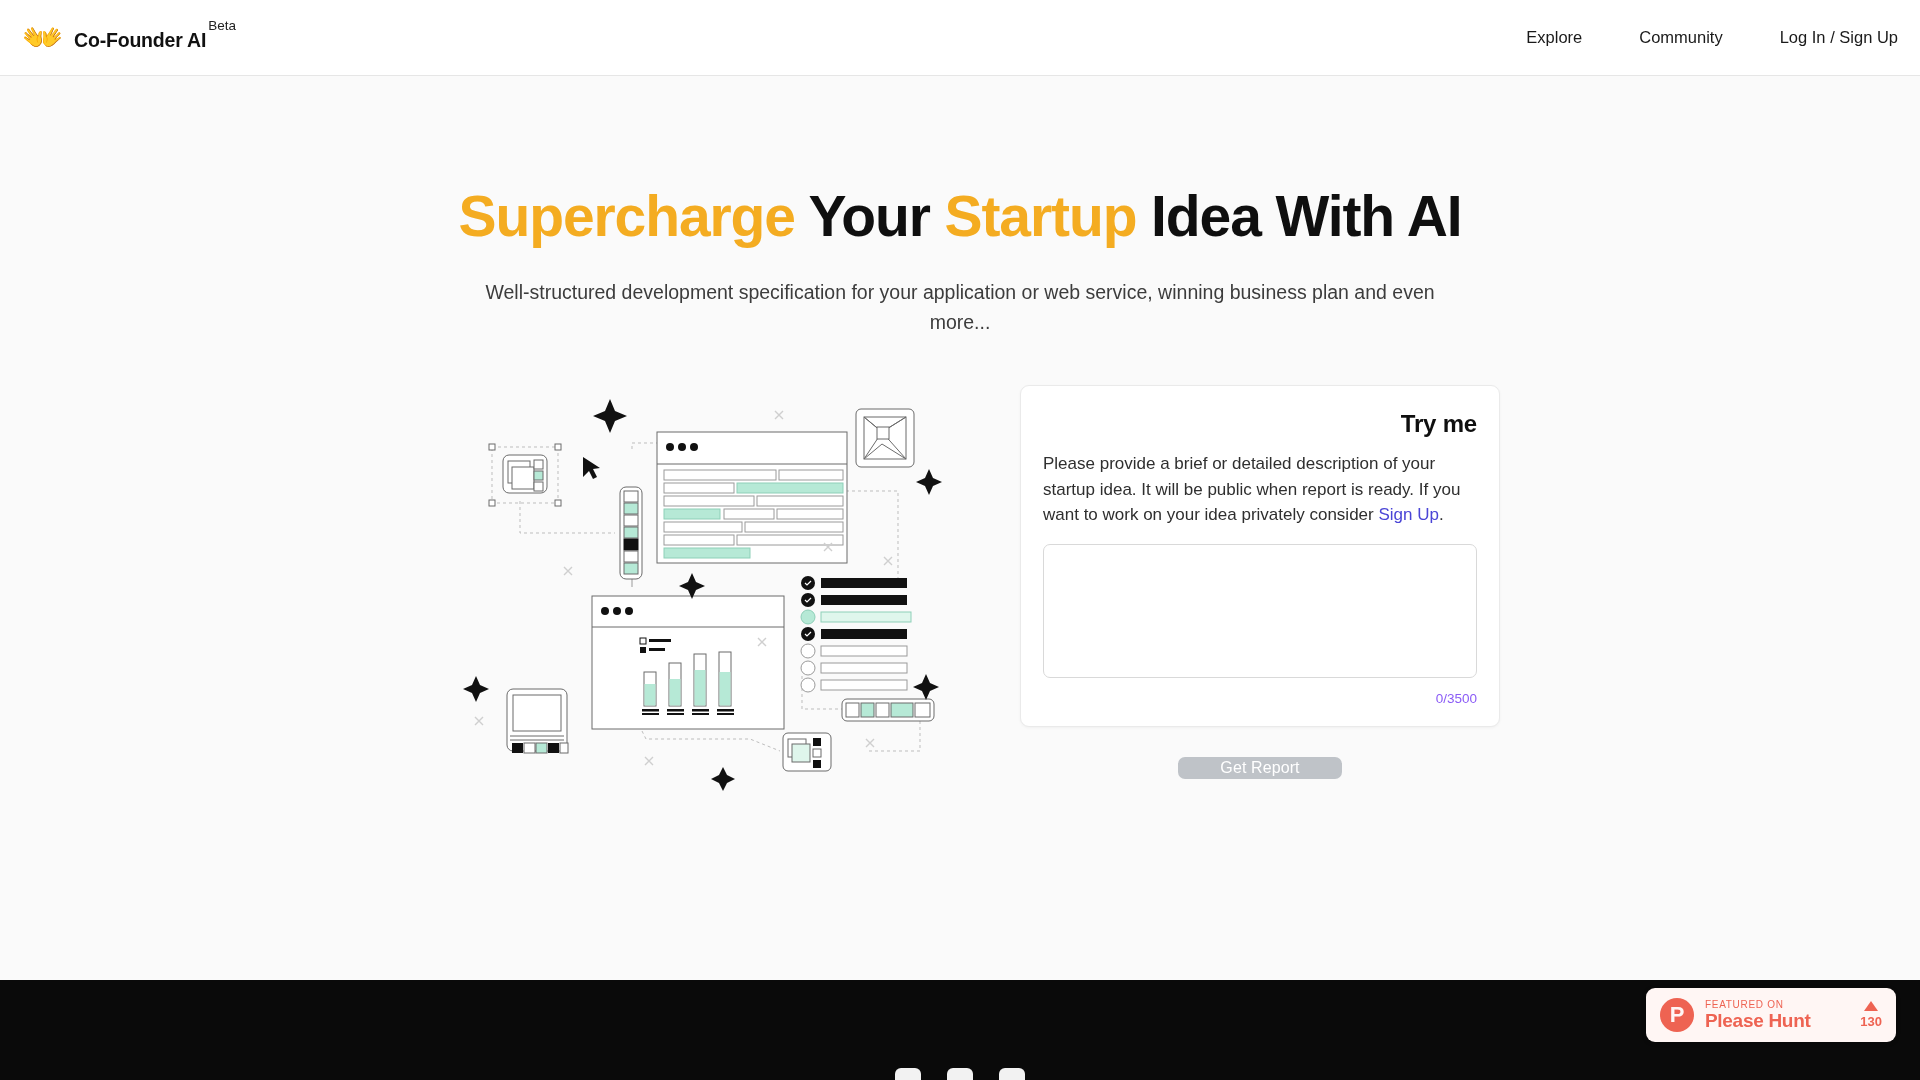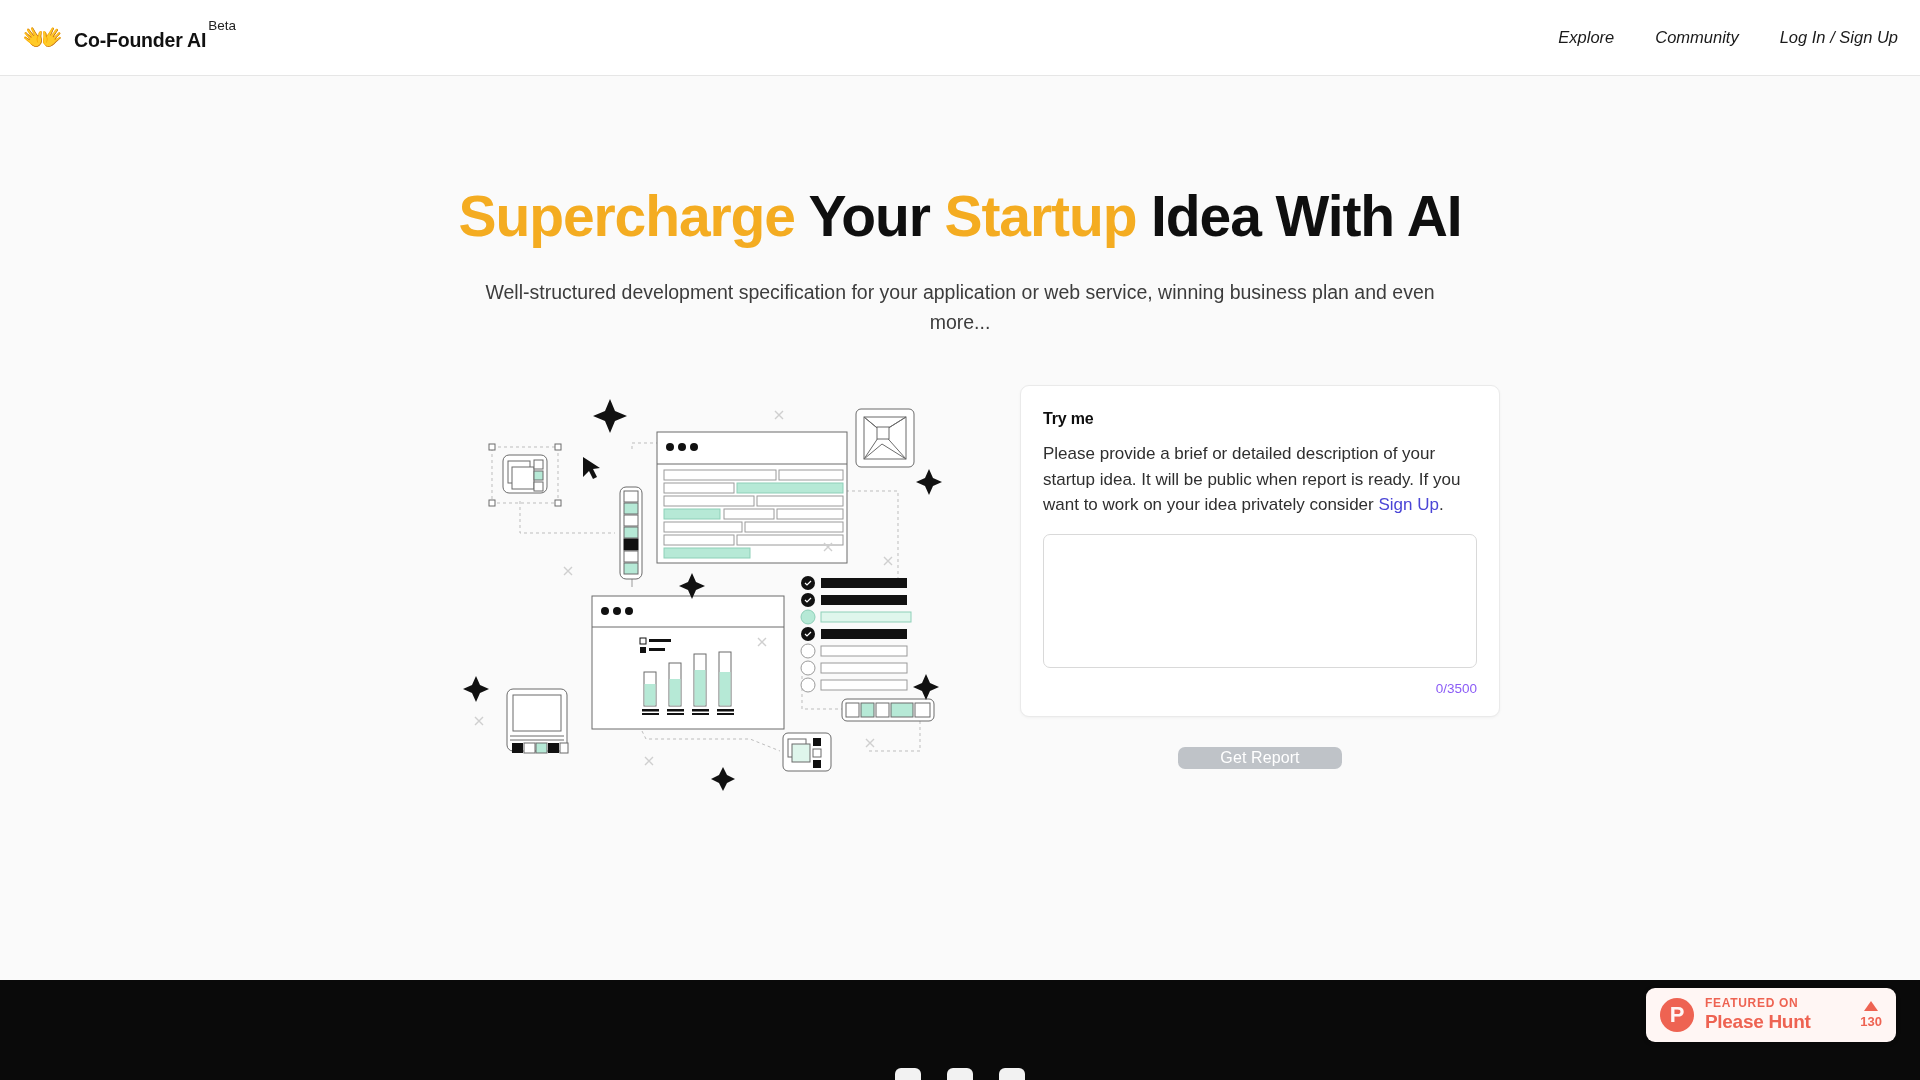--- a/index.html
+++ b/index.html
@@ -56,22 +56,21 @@
     font-size: 13.5px;
     font-weight: normal;
     color: #222;
     margin-left: 2px;
     margin-top: -6px;
   }
   .nav {
     margin-left: auto;
     display: flex;
     align-items: flex-start;
-    gap: 0;
-    font-style: italic;
+    gap: 16px;
   }
   .nav a {
     font-size: 16.5px;
     color: #1A1A1A;
     text-decoration: none;
     padding: 8px 0;
     margin-left: 41px;
     white-space: nowrap;
   }
 
@@ -128,24 +127,25 @@
   }
 
   .card {
     background: #FFFFFF;
     border: 1px solid #EAEAEA;
     border-radius: 9px;
     padding: 24px 22px 20px 22px;
     box-shadow: 0 1px 3px rgba(0,0,0,0.045);
   }
   .card-title {
-    font-size: 16px;
+    font-size: 24px;
     font-weight: bold;
     color: #0F0F0F;
     letter-spacing: -0.2px;
+    text-align: right;
   }
   .card-desc {
     margin-top: 13px;
     font-size: 17px;
     line-height: 1.52;
     color: #2F2F2F;
   }
   .card-desc a {
     color: #4A45D6;
     text-decoration: none;
@@ -239,22 +239,22 @@
     display: flex;
     align-items: center;
     justify-content: center;
     font-size: 22px;
     font-weight: bold;
     line-height: 1;
     flex: 0 0 auto;
   }
   .ph-text { display: flex; flex-direction: column; line-height: 1.1; }
   .ph-featured {
-    font-size: 12px;
-    font-weight: bold;
+    font-size: 10px;
+    font-weight: normal;
     letter-spacing: 0.7px;
     color: #EE6352;
   }
   .ph-name {
     font-size: 19px;
     font-weight: bold;
     color: #EE6352;
     letter-spacing: -0.3px;
     margin-top: 1px;
   }

